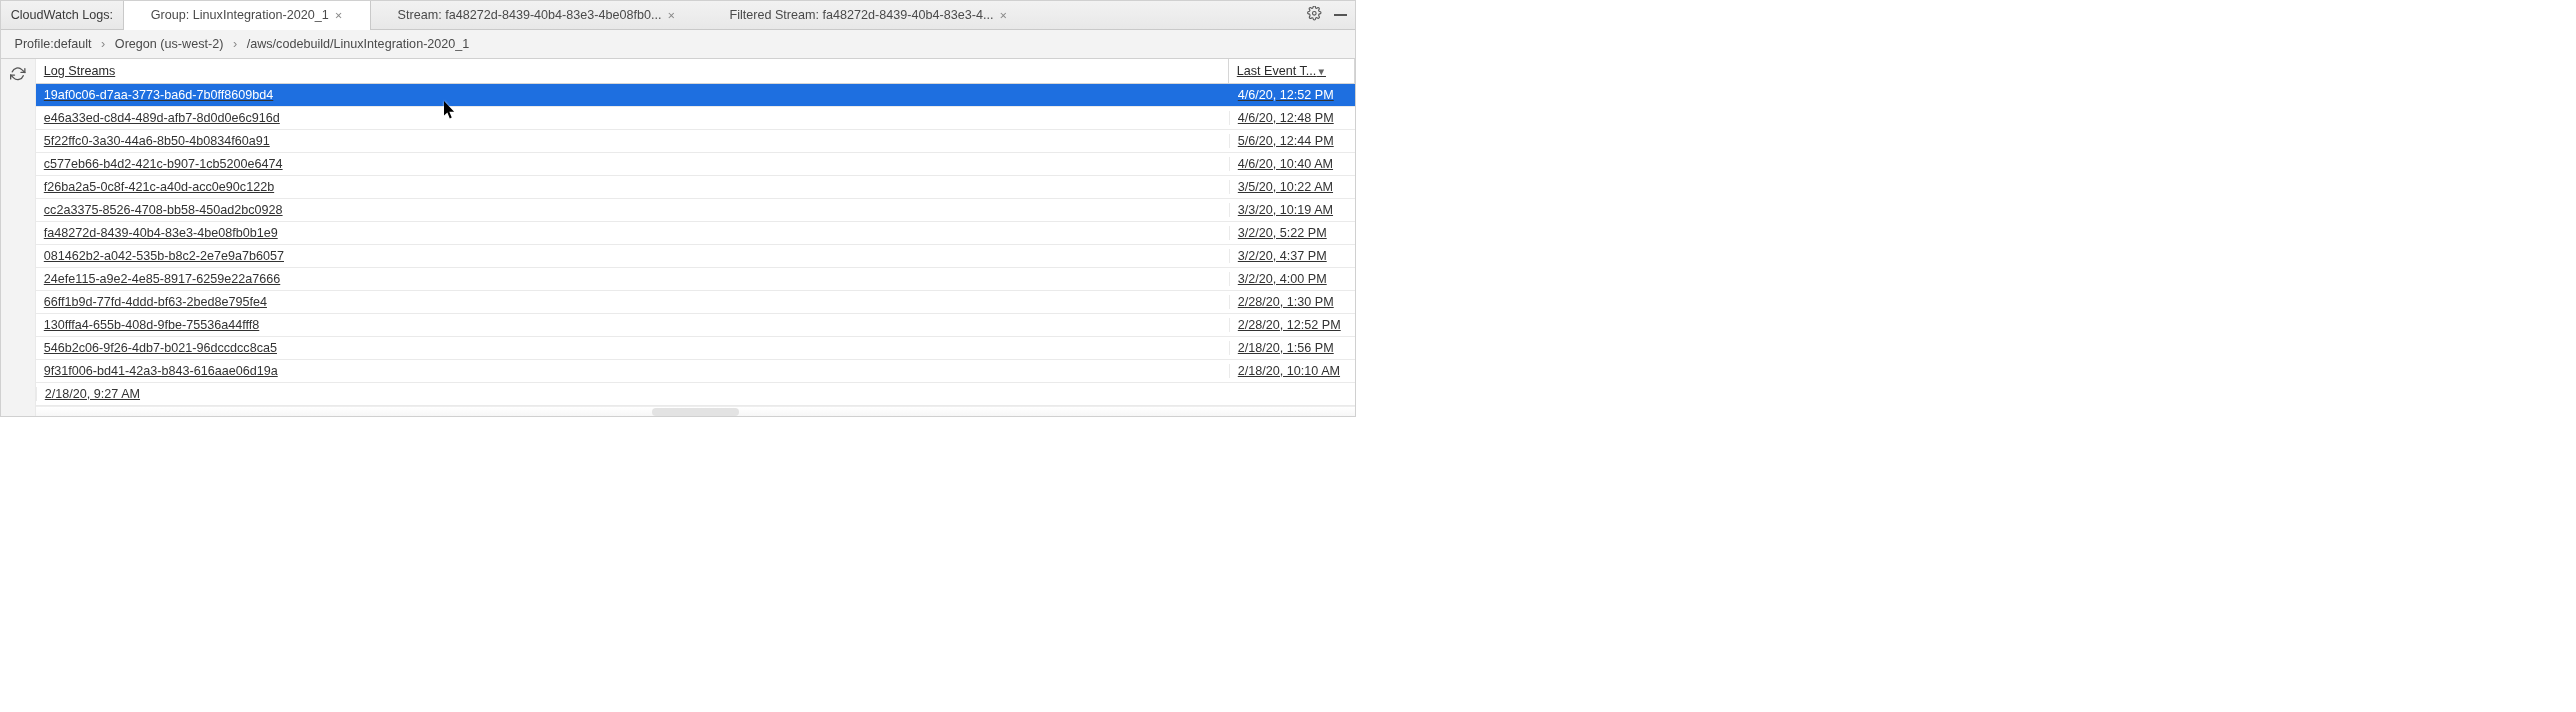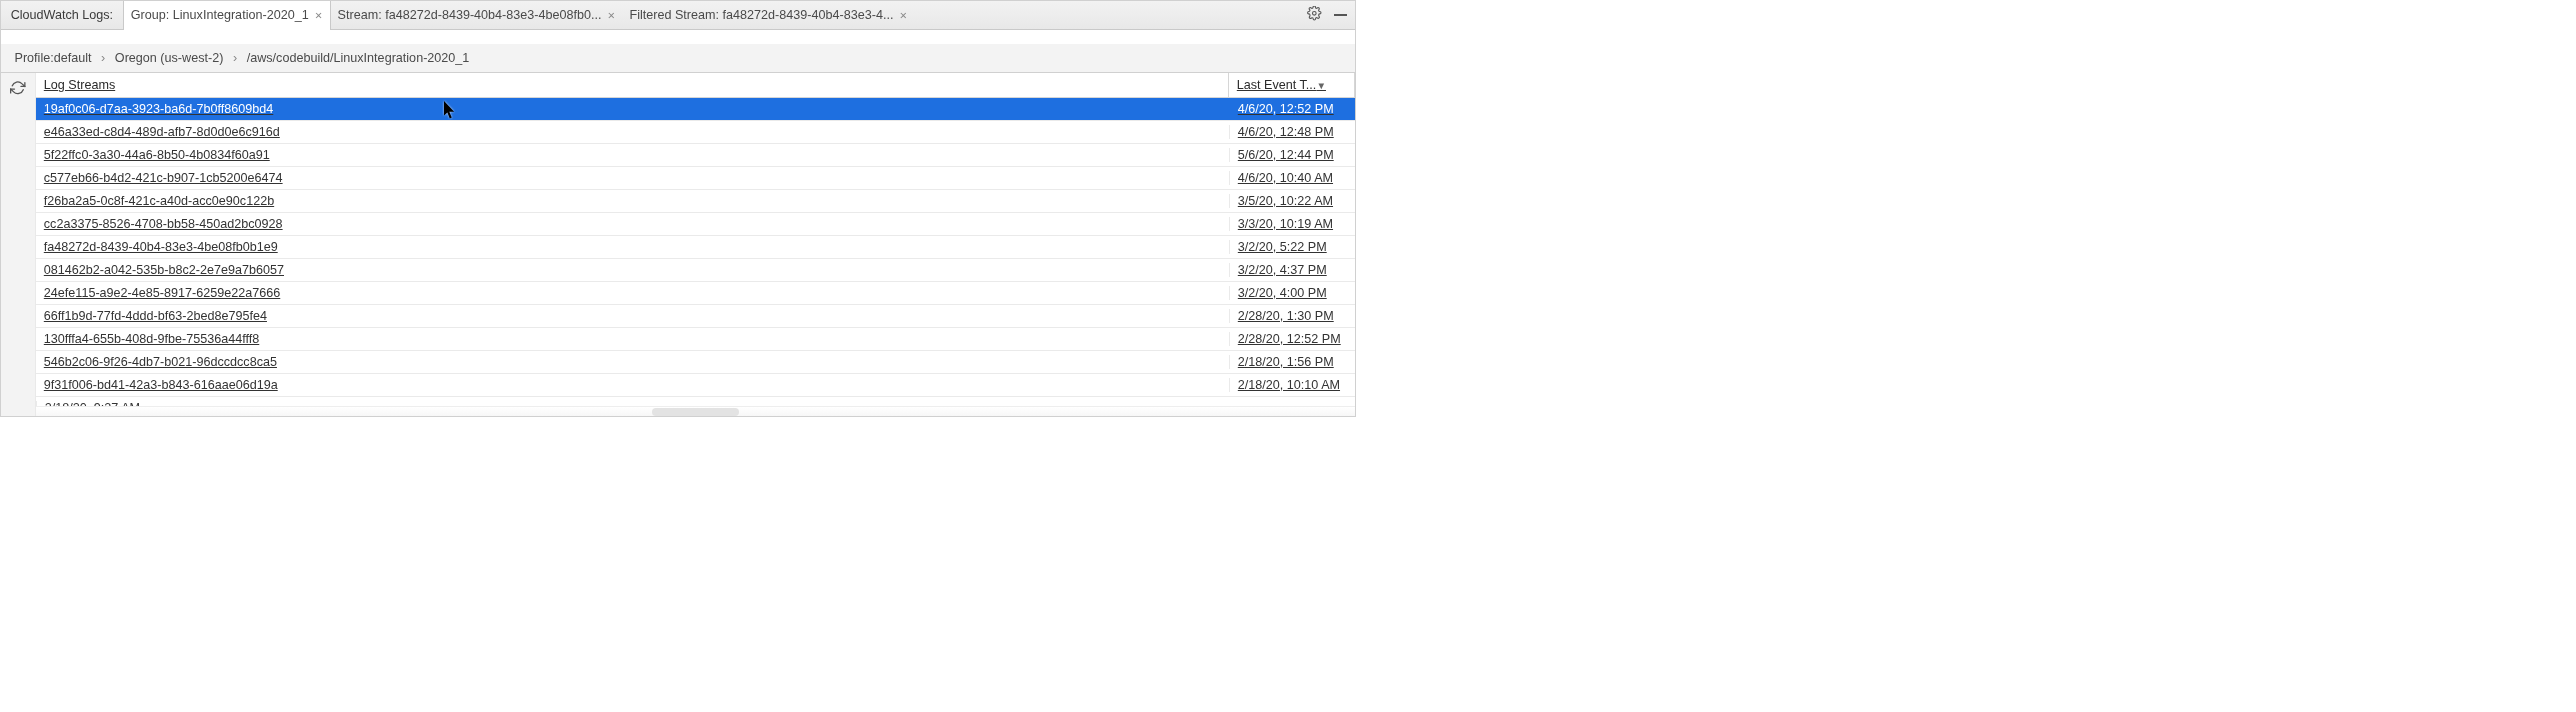--- a/index.html
+++ b/index.html
@@ -19,21 +19,21 @@
       align-items: center;
       font-size: 12.6px;
       color: #444;
     }
     .header-title { padding: 0 9.7px; color: #3a3a3a; }
     .tabs { display: flex; align-items: center; height: 100%; }
     .tab {
       height: 100%;
       display: flex;
       align-items: center;
-      padding: 0 7px;
+      padding: 0 27px;
       border-right: 0px solid #c9c9c9;
       cursor: pointer;
       color: #4a4a4a;
       gap: 5.8px;
     }
     .tab.active {
       background: #ffffff;
       border-top: 0px solid #c9c9c9;
       border-left: 1px solid #c9c9c9;
       border-right: 1px solid #c9c9c9;
@@ -53,21 +53,20 @@
     .breadcrumb-bar {
       height: 29px;
       background: #f3f3f3;
       border-bottom: 1px solid #d0d0d0;
       display: flex;
       align-items: center;
       padding: 0 11.6px;
       font-size: 12.6px;
       color: #4a4a4a;
       gap: 5.8px;
-      margin-top: 14px;
     }
     .crumb-link { color:#4a4a4a; cursor:pointer; padding:0 1.9px; }
     .crumb-sep { color:#888; padding:0 1.9px;}
     .content { flex:1; display:flex; min-height:0;}
     .left-gutter { width:35px; background:#f3f3f3; display:flex; flex-direction:column; align-items:center; border-right:1px solid #e9e9e9;}
     .refresh-btn { width:27px; height:27px; margin-top:1px; display:flex; align-items:center; justify-content:center; cursor:pointer; color:#555;}
     .table-wrap { flex:1; display:flex; flex-direction:column;text-decoration:underline;}
     .col-headers {
       height: 25px; display:flex; background:#fff; border-bottom:1px solid #d6d6d6; font-size:12.6px; color:#2a2a2a;
     }
@@ -153,21 +152,21 @@
           <span>Log Streams</span>
         </div>
         <div class="col-header time">
           <span>Last Event T...</span>
           <span class="sort-arrow">▼</span>
         </div>
       </div>
       <div class="rows" id="rows">
 
       <div class="row selected">
-            <div class="cell-stream">19af0c06-d7aa-3923-ba6d-7b0ff8609bd4</div>
+            <div class="cell-stream">19af0c06-d7aa-3773-ba6d-7b0ff8609bd4</div>
             <div class="cell-time">4/6/20, 12:52 PM</div>
           </div>
           <div class="row">
             <div class="cell-stream">e46a33ed-c8d4-489d-afb7-8d0d0e6c916d</div>
             <div class="cell-time">4/6/20, 12:48 PM</div>
           </div>
           <div class="row">
             <div class="cell-stream">5f22ffc0-3a30-44a6-8b50-4b0834f60a91</div>
             <div class="cell-time">5/6/20, 12:44 PM</div>
           </div>

